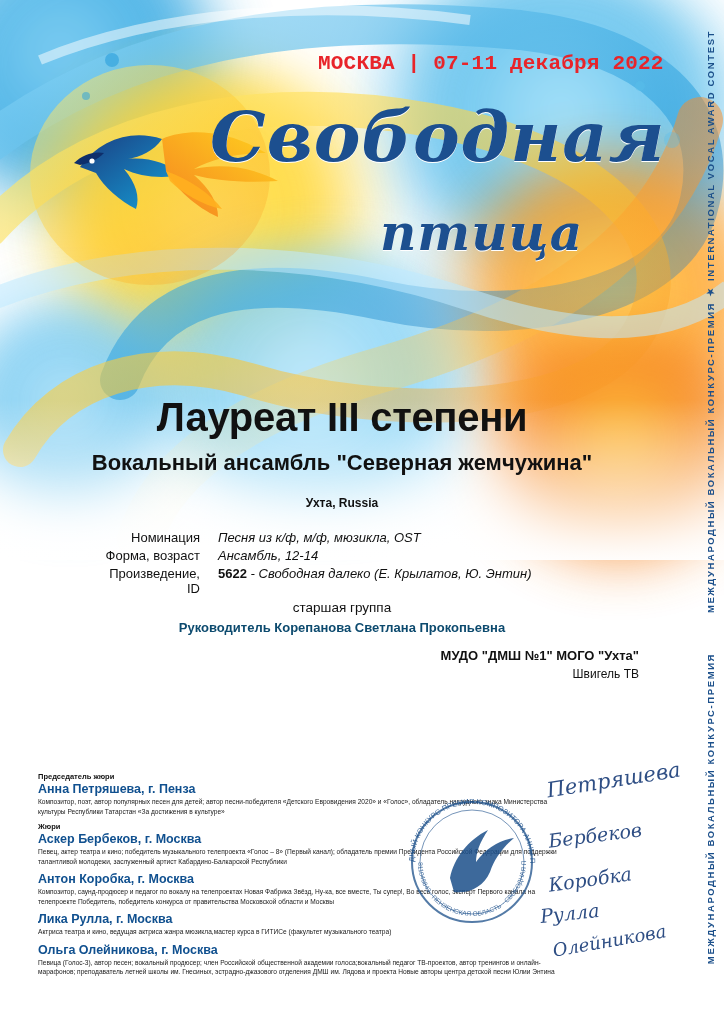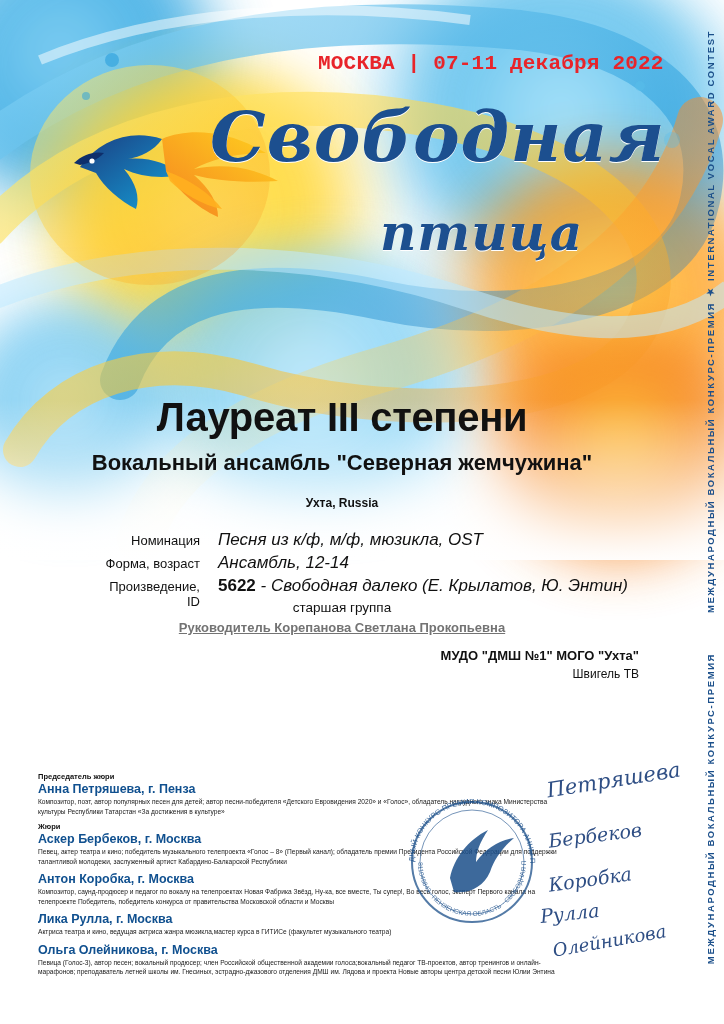--- a/index.html
+++ b/index.html
@@ -167,21 +167,21 @@
   .dlabel {
     width: 100px;
     text-align: right;
     padding-right: 18px;
     font-size: 13px;
     color: #111111;
     flex: 0 0 auto;
   }
   .dvalue {
     font-style: italic;
-    font-size: 17px;
+    font-size: 13px;
   }
   .dvalue b { font-style: normal; }
 
   .group-line {
     position: absolute;
     left: 0;
     right: 40px;
     top: 600px;
     text-align: center;
     font-size: 13.5px;
@@ -189,22 +189,21 @@
     color: #111111;
   }
   .leader-line {
     position: absolute;
     left: 0;
     right: 40px;
     top: 620px;
     text-align: center;
     font-size: 13px;
     font-weight: bold;
-    color: #737373;
-    text-decoration: underline;
+    color: #0c4a6e;
   }
   .org-line {
     position: absolute;
     right: 85px;
     top: 648px;
     text-align: right;
     font-size: 13px;
     font-weight: bold;
     color: #111111;
   }

